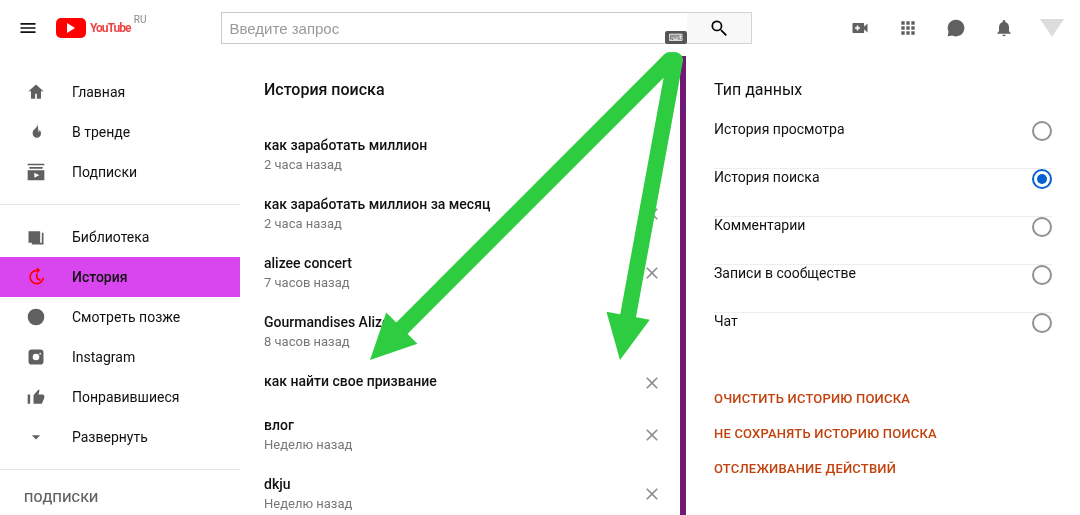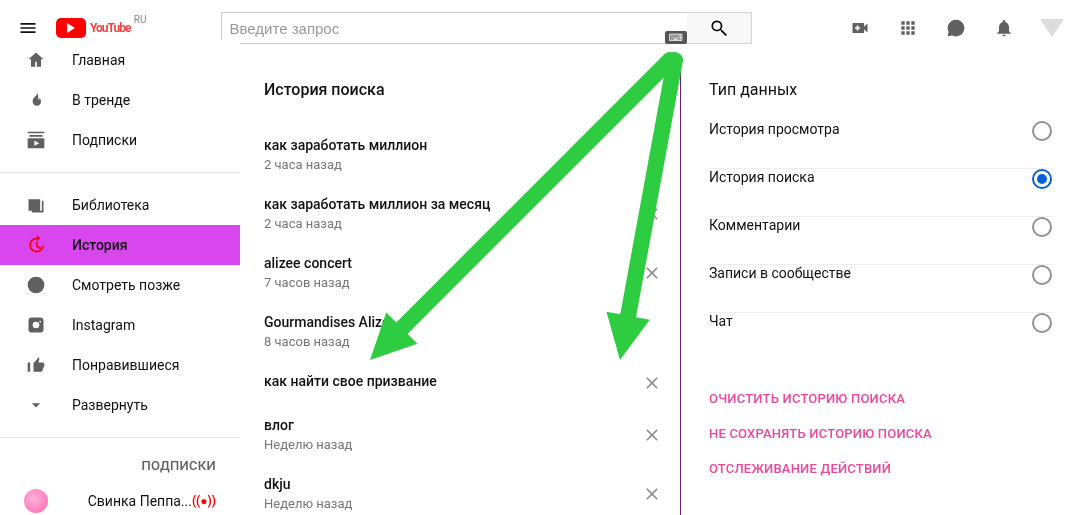--- a/index.html
+++ b/index.html
@@ -16,21 +16,21 @@
 .search-wrap { display: flex; align-items: flex-end; margin-left: 50px; }
 .search-input { width: 480px; height: 32px; border: 1px solid #ccc; padding: 2px 8px; font-size: 15px; color: #111; outline: none; }
 .search-input::placeholder { color: #999; }
 .kb-badge { background: #555; color: #fff; font-size: 10px; padding: 1px 4px; border-radius: 2px; margin-left: -36px; z-index: 2; position: relative; }
 .search-btn { width: 65px; height: 32px; border: 1px solid #d3d3d3; border-left: none; background: #f8f8f8; display: flex; align-items: center; justify-content: center; cursor: pointer; }
 .header-right { margin-left: auto; display: flex; align-items: center; gap: 24px; }
 .hdr-icon { width: 24px; height: 24px; display: flex; align-items: center; justify-content: center; color: #606060; cursor: pointer; }
 .avatar-icon { width: 0; height: 0; border-left: 12px solid transparent; border-right: 12px solid transparent; border-top: 18px solid #ddd; }
 
 
-.sidebar { position: absolute; left: 0; top: 40px; width: 240px; bottom: 0; background: #fff; font-size: 14px; overflow: hidden; text-align: right; }
+.sidebar { position: absolute; left: 0; top: 72px; width: 240px; bottom: 0; background: #fff; font-size: 14px; overflow: hidden; }
 .s-item { height: 40px; display: flex; align-items: center; padding: 0 24px; cursor: pointer; color: #111; }
 .s-item.active { background: #d946ef; font-weight: 500; }
 .s-item .ic { width: 24px; height: 24px; margin-right: 24px; display: flex; align-items: center; justify-content: center; color: #606060; }
 .s-item.active .ic { color: #ff0000; }
 .s-divider { height: 1px; background: #e5e5e5; margin: 12px 0; }
 .s-heading { padding: 8px 24px; font-size: 13px; font-weight: 500; color: #606060; text-transform: uppercase; letter-spacing: 0.3px; }
 .sub-item { height: 40px; display: flex; align-items: center; padding: 0 24px; cursor: pointer; }
 .sub-avatar { width: 24px; height: 24px; border-radius: 50%; margin-right: 24px; background: radial-gradient(circle at 40% 40%, #ffb3d9, #ff66b3); }
 .sub-label { flex: 1; white-space: nowrap; overflow: hidden; text-overflow: ellipsis; font-size: 14px; }
 .sub-live { color: #ff0000; font-size: 12px; font-weight: 700; }
@@ -38,29 +38,29 @@
 
 .main { position: absolute; left: 240px; top: 56px; right: 0; bottom: 0; display: flex; }
 .history-col { width: 440px; padding: 24px 8px 0 24px; }
 .history-title { font-size: 16px; font-weight: 500; margin-bottom: 28px; }
 .h-entry { display: flex; align-items: center; justify-content: space-between; padding: 10px 0 14px 0; }
 .h-text { flex: 1; }
 .h-query { font-size: 14px; font-weight: 500; color: #111; margin-bottom: 4px; }
 .h-time { font-size: 13px; color: #777; }
 .h-del { width: 40px; color: #909090; cursor: pointer; display: flex; align-items: center; justify-content: center; }
 
-.side-col { flex: 1; border-left: 1px solid #701a75; padding: 24px 28px 0 28px; }
+.side-col { flex: 1; border-left: 6px solid #701a75; padding: 24px 28px 0 28px; }
 .side-title { font-size: 16px; font-weight: 400; margin-bottom: 22px; }
 .type-row { display: flex; justify-content: space-between; height: 48px; font-size: 14px; cursor: pointer; border-bottom: 1px solid #eee; }
 .type-row:last-of-type { border-bottom: none; }
 .radio { width: 20px; height: 20px; border: 2px solid #909090; border-radius: 50%; display: flex; align-items: center; justify-content: center; }
 .radio.checked { border-color: #065fd4; }
 .radio.checked::after { content: ""; width: 10px; height: 10px; background: #065fd4; border-radius: 50%; }
 .side-links { margin-top: 20px; }
-.side-link { font-size: 13px; font-weight: 500; color: #ec4899; padding: 10px 0; cursor: pointer; letter-spacing: 0.2px; }
+.side-link { font-size: 13px; font-weight: 500; color: #c2410c; padding: 10px 0; cursor: pointer; letter-spacing: 0.2px; }
 
 
 .arrows-layer { position: absolute; left: 0; top: 0; width: 1080px; height: 515px; pointer-events: none; z-index: 100; }
 
 
 svg { width: 100%; height: 100%; }
 .ic svg, .hdr-icon svg, .h-del svg, .menu-btn svg, .search-btn svg { width: 20px; height: 20px; fill: currentColor; }
 </style>
 </head>
 <body>

